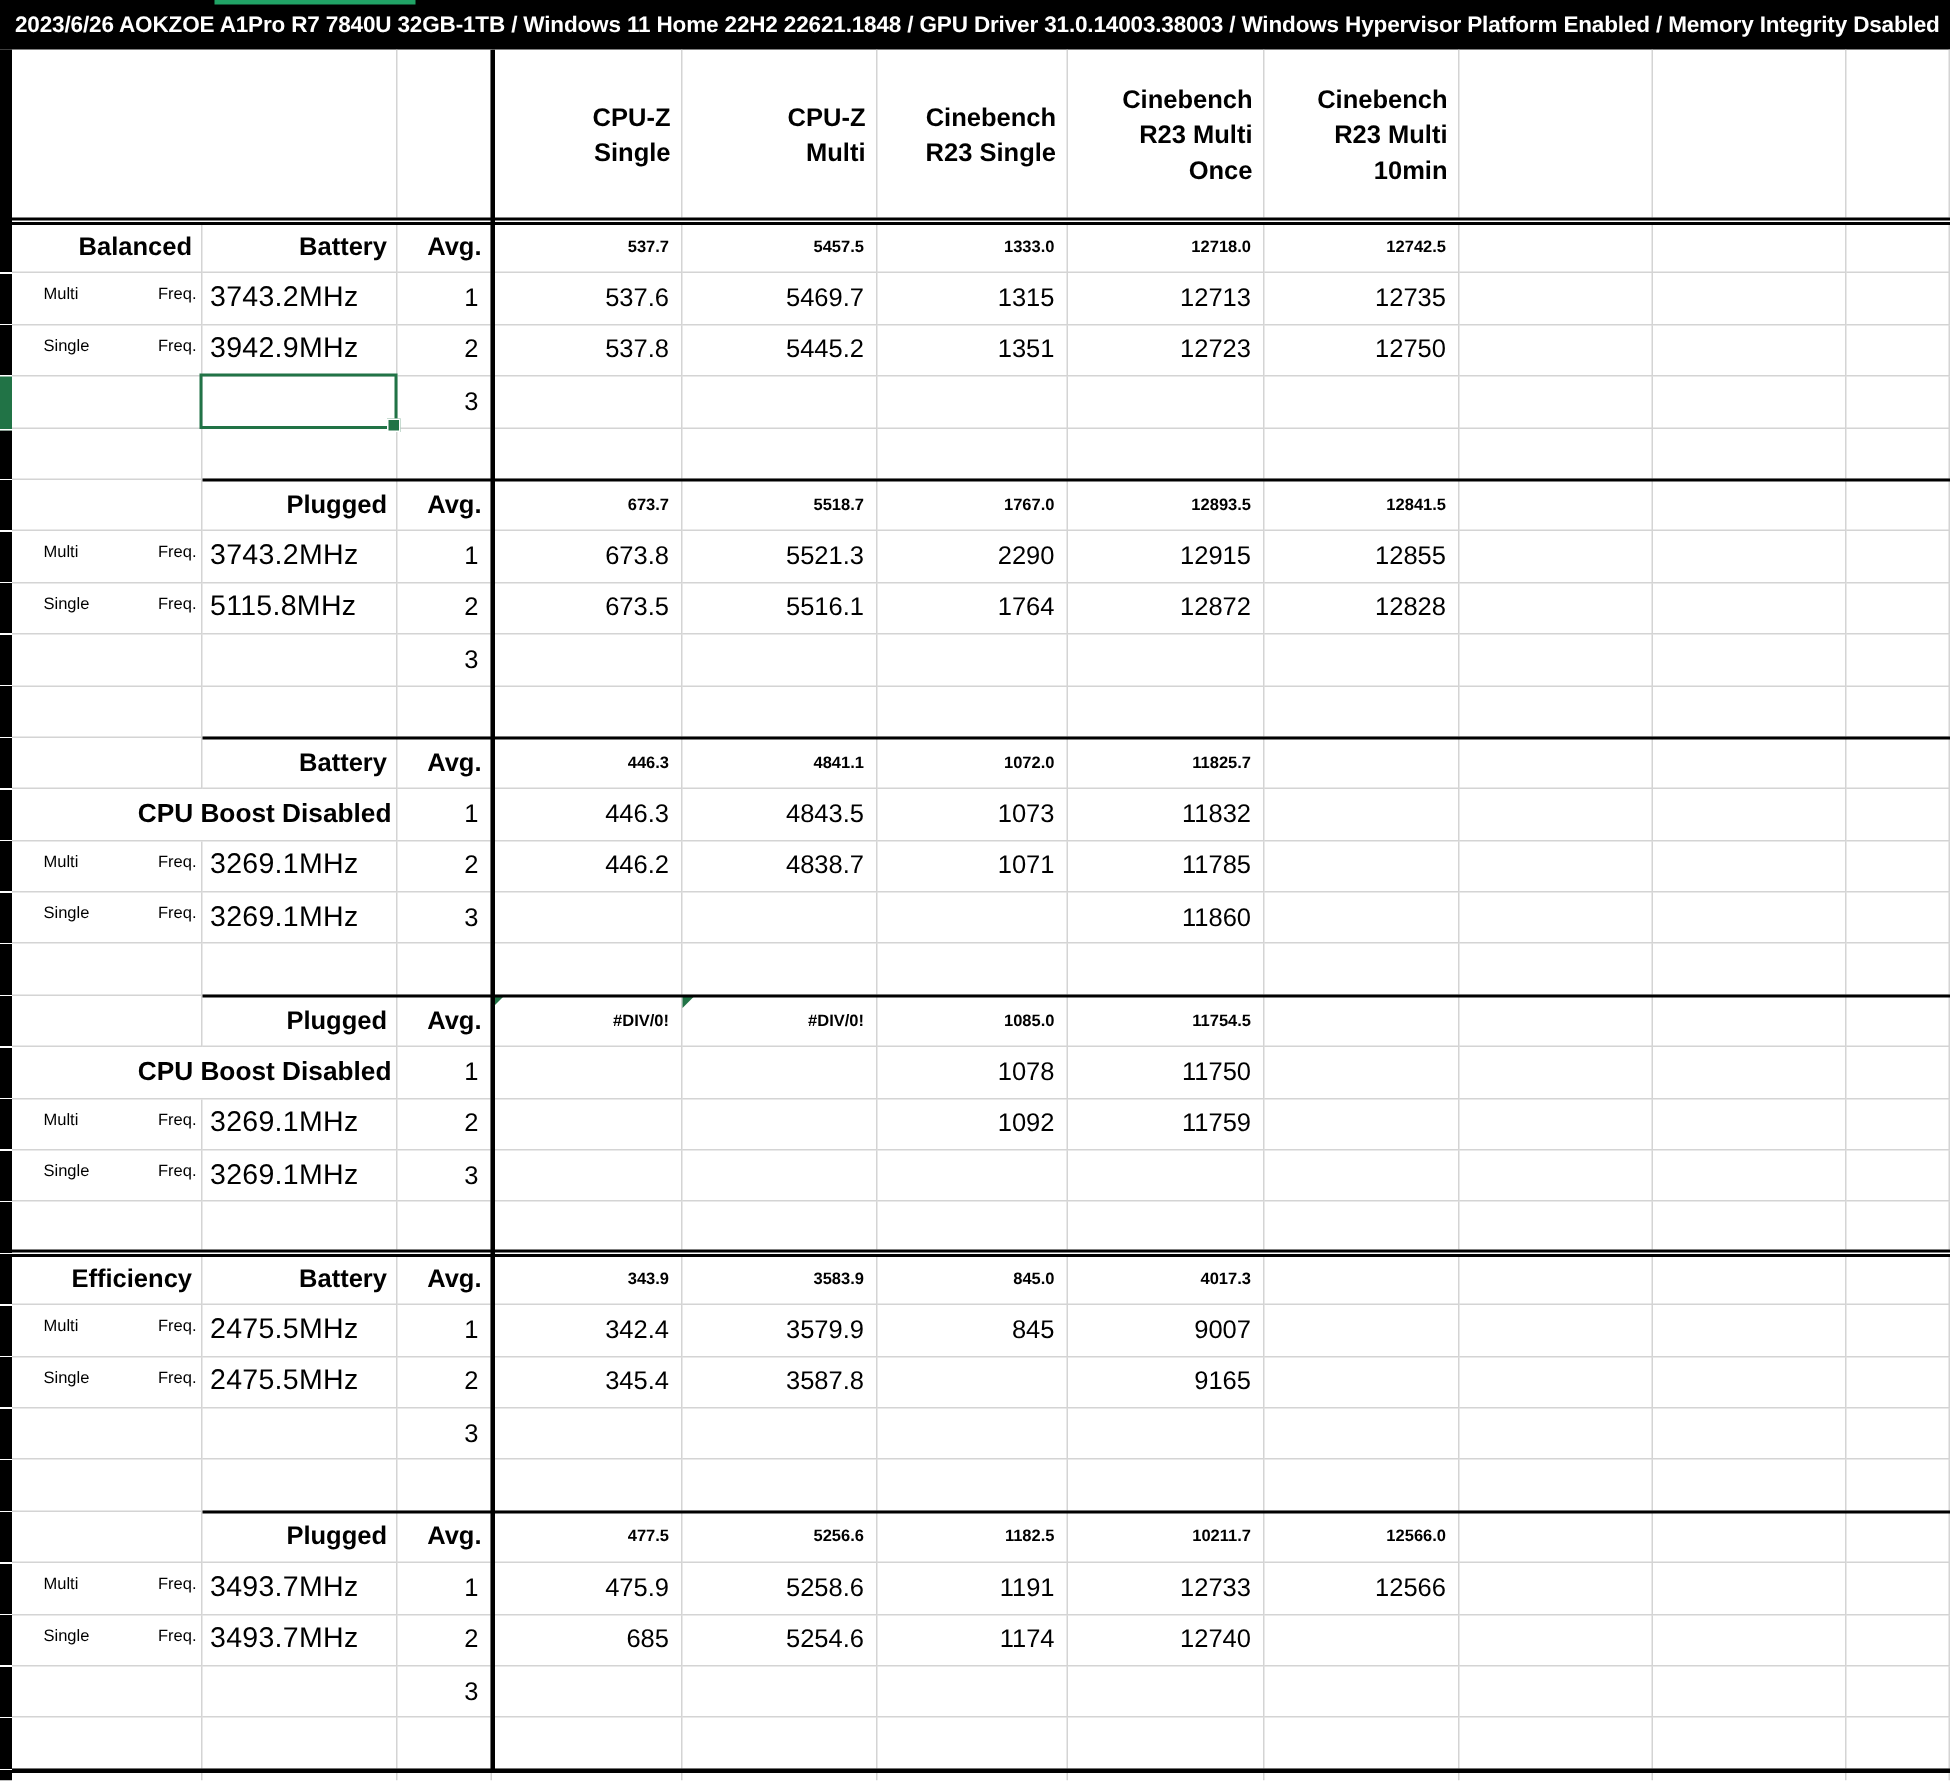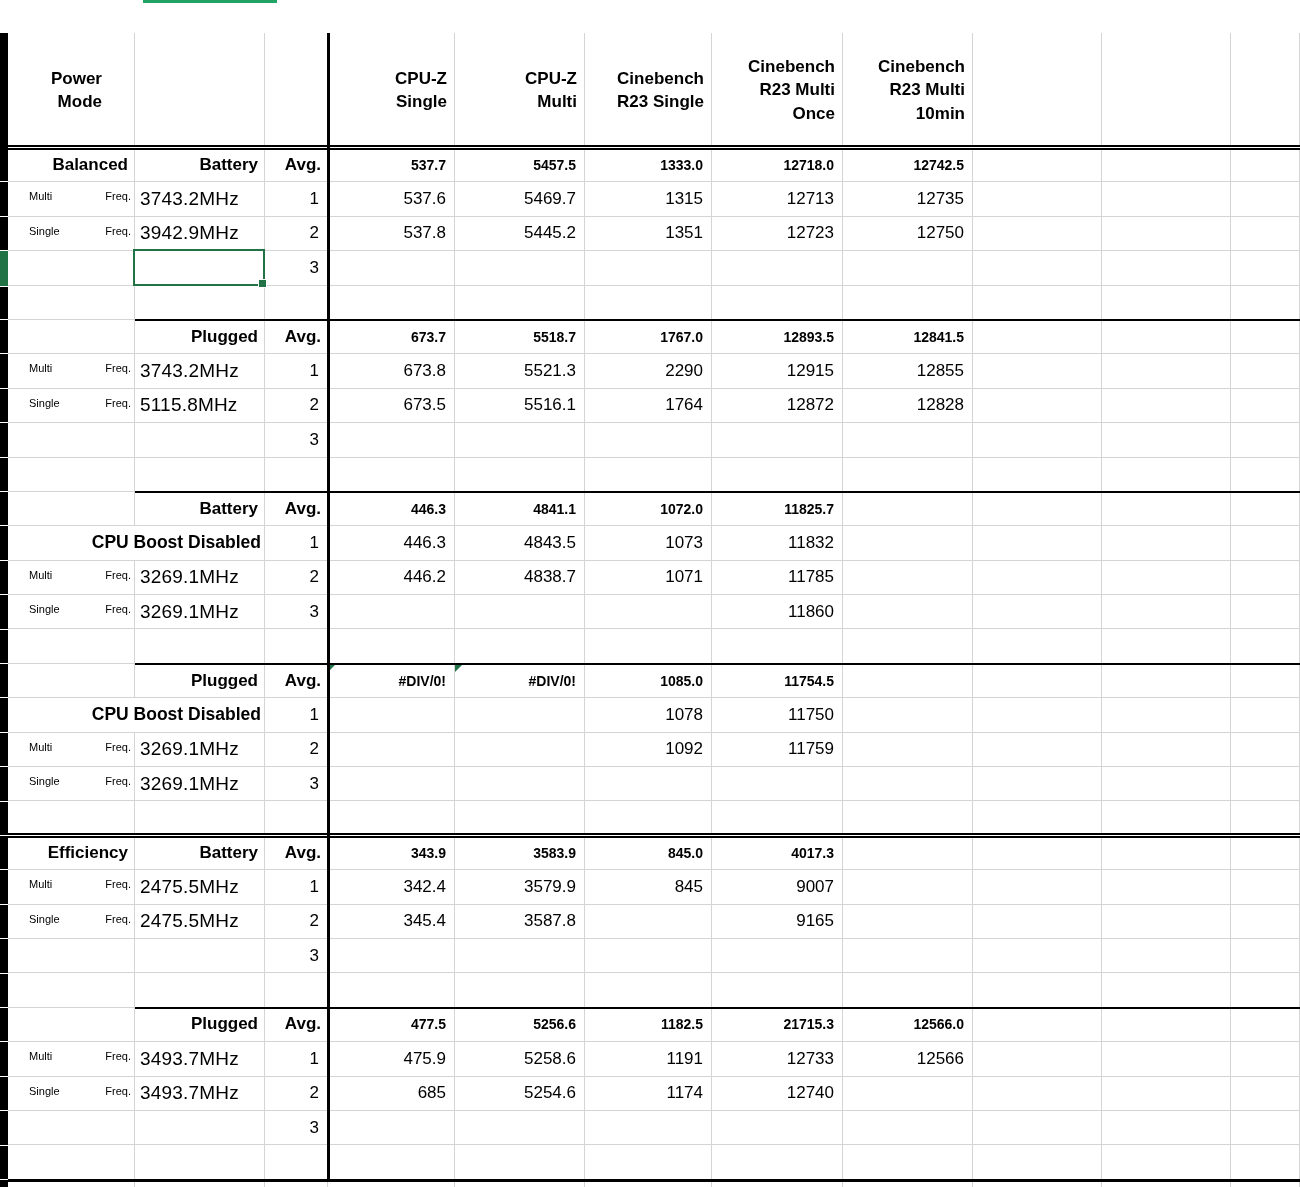--- a/index.html
+++ b/index.html
@@ -21,21 +21,21 @@
   
   #sheet{position:absolute;left:8px;top:33px;width:1292px;height:1154px;overflow:hidden;}
   #grid{display:grid;position:absolute;left:0;top:0;}
   .cell{box-sizing:border-box;border-right:1px solid #d4d4d4;border-bottom:1px solid #d4d4d4;
     display:flex;align-items:center;overflow:visible;white-space:nowrap;color:#000;position:relative;background:transparent;}
   .header-cell{font-weight:700;font-size:17px;line-height:1.38;justify-content:flex-end;text-align:right;
     white-space:pre-line;padding-right:7px;}
   .header-cell.center{justify-content:flex-end;text-align:right;padding-right:32px;}
   .c-label{font-weight:700;font-size:17px;justify-content:flex-end;padding-right:6px;}
   .c-merged{font-weight:700;font-size:17.5px;justify-content:flex-end;padding-right:3px;}
-  .c-avg{font-weight:700;font-size:14px;justify-content:flex-end;padding-right:8px;}
+  .c-avg{font-weight:700;font-size:11px;justify-content:flex-end;padding-right:8px;}
   .c-num{font-size:17px;justify-content:flex-end;padding-right:8px;}
   .c-seq{font-size:17px;justify-content:flex-end;padding-right:8px;}
   .c-freq{font-size:19px;justify-content:flex-start;padding-left:5px;letter-spacing:0.2px;}
   .c-freqlabel{display:block;font-size:11px;text-align:justify;text-align-last:justify;
     padding:8px 3px 0 21px;white-space:normal;}
   .c-err .tri{position:absolute;left:0;top:0;width:0;height:0;
     border-top:8px solid #217346;border-right:8px solid transparent;}
 
   
   .sel-box{position:absolute;left:-2px;top:-2px;right:-1px;bottom:-1px;border:2.5px solid #217346;pointer-events:auto;z-index:5;}
@@ -43,31 +43,32 @@
 
   
   #overlays{position:absolute;left:0;top:0;width:1292px;height:1154px;pointer-events:none;z-index:4;}
   .line{position:absolute;background:#000;}
   .dblline{position:absolute;background:#ffffff;box-sizing:border-box;border-top:2px solid #000;border-bottom:2px solid #000;height:5px;}
 </style>
 </head>
 <body>
 
 <div id="screen">
+  <div id="title-bar">
+    <span class="txt">2023/6/26 AOKZOE A1Pro R7 7840U 32GB-1TB / Windows 11 Home 22H2 22621.1848 / GPU Driver 31.0.14003.38003 / Windows Hypervisor Platform Enabled / Memory Integrity Dsabled</span>
+  </div>
   <div id="col-indicator"></div>
 
   <div id="row-strip">
     <div class="pattern"></div>
     <div class="row-sel"></div>
   </div>
 
   <div id="sheet">
     <div id="grid" style="grid-template-columns: 127px 130px 63px 127px 130px 127px 131px 130px 129px 129px 69px; grid-template-rows: 115px repeat(31, 34.4px); width: 1292px;">
-        <div class="cell header-cell center" style="grid-area: 1 / 1;">Power
-Mode</div>
         <div class="cell header-cell" style="grid-area: 1 / 2;"></div>
         <div class="cell header-cell" style="grid-area: 1 / 3;"></div>
         <div class="cell header-cell" style="grid-area: 1 / 4;">CPU-Z
 Single</div>
         <div class="cell header-cell" style="grid-area: 1 / 5;">CPU-Z
 Multi</div>
         <div class="cell header-cell" style="grid-area: 1 / 6;">Cinebench
 R23 Single</div>
         <div class="cell header-cell" style="grid-area: 1 / 7;">Cinebench
 R23 Multi
@@ -354,21 +355,21 @@
         <div class="cell" style="grid-area: 26 / 8;"></div>
         <div class="cell" style="grid-area: 26 / 9;"></div>
         <div class="cell" style="grid-area: 26 / 10;"></div>
         <div class="cell" style="grid-area: 26 / 11;"></div>
         <div class="cell" style="grid-area: 27 / 1;"></div>
         <div class="cell c-label" style="grid-area: 27 / 2;">Plugged</div>
         <div class="cell c-label" style="grid-area: 27 / 3;">Avg.</div>
         <div class="cell c-avg" style="grid-area: 27 / 4;">477.5</div>
         <div class="cell c-avg" style="grid-area: 27 / 5;">5256.6</div>
         <div class="cell c-avg" style="grid-area: 27 / 6;">1182.5</div>
-        <div class="cell c-avg" style="grid-area: 27 / 7;">21715.3</div>
+        <div class="cell c-avg" style="grid-area: 27 / 7;">10211.7</div>
         <div class="cell c-avg" style="grid-area: 27 / 8;">12566.0</div>
         <div class="cell" style="grid-area: 27 / 9;"></div>
         <div class="cell" style="grid-area: 27 / 10;"></div>
         <div class="cell" style="grid-area: 27 / 11;"></div>
         <div class="cell c-freqlabel" style="grid-area: 28 / 1;">Multi Freq.</div>
         <div class="cell c-freq" style="grid-area: 28 / 2;">3493.7MHz</div>
         <div class="cell c-seq" style="grid-area: 28 / 3;">1</div>
         <div class="cell c-num" style="grid-area: 28 / 4;">475.9</div>
         <div class="cell c-num" style="grid-area: 28 / 5;">5258.6</div>
         <div class="cell c-num" style="grid-area: 28 / 6;">1191</div>

